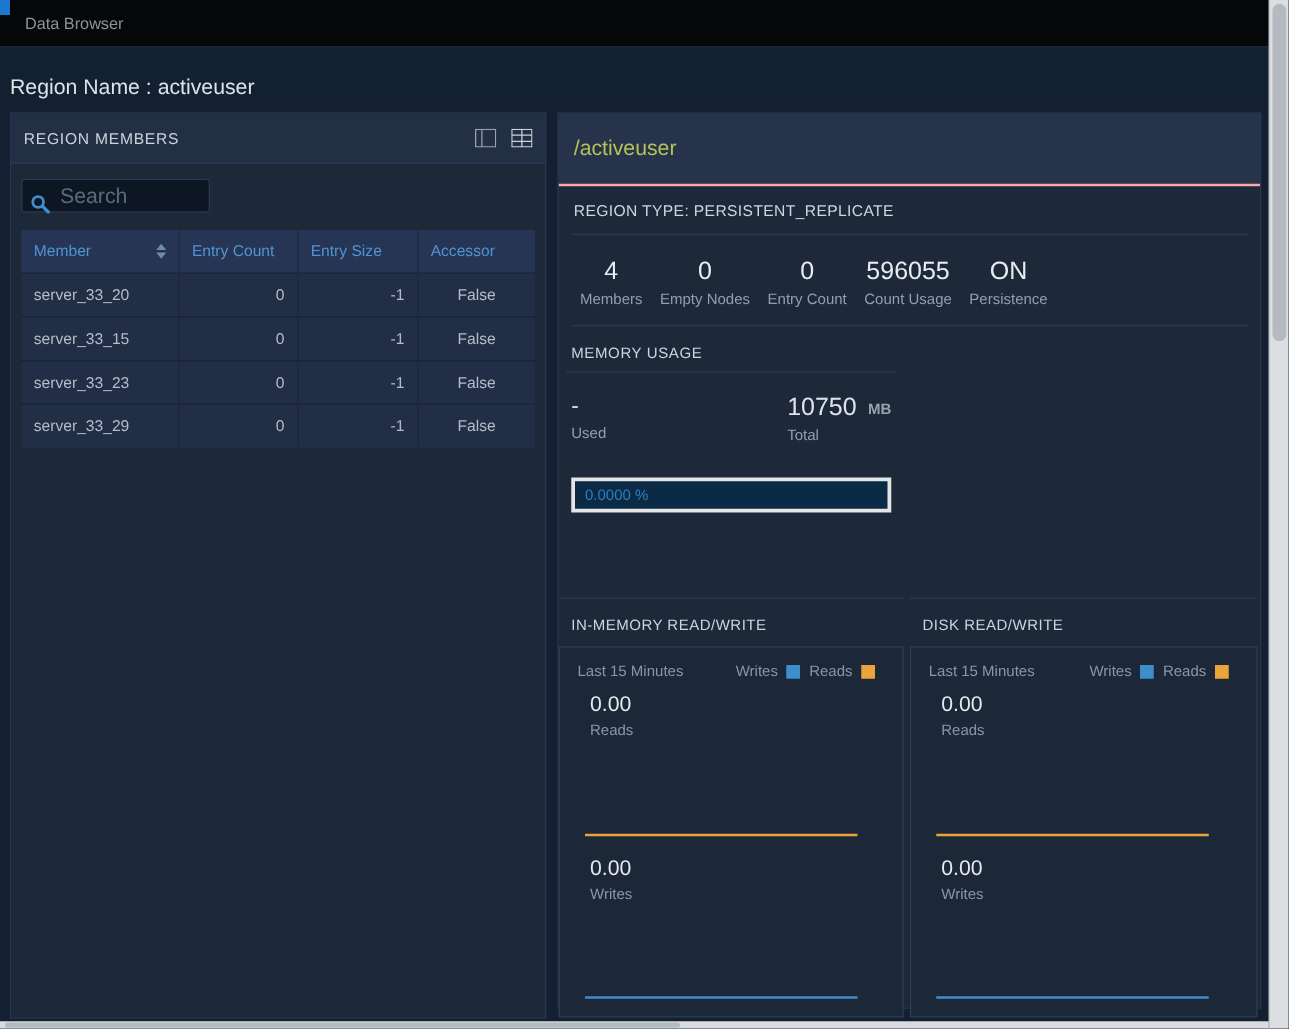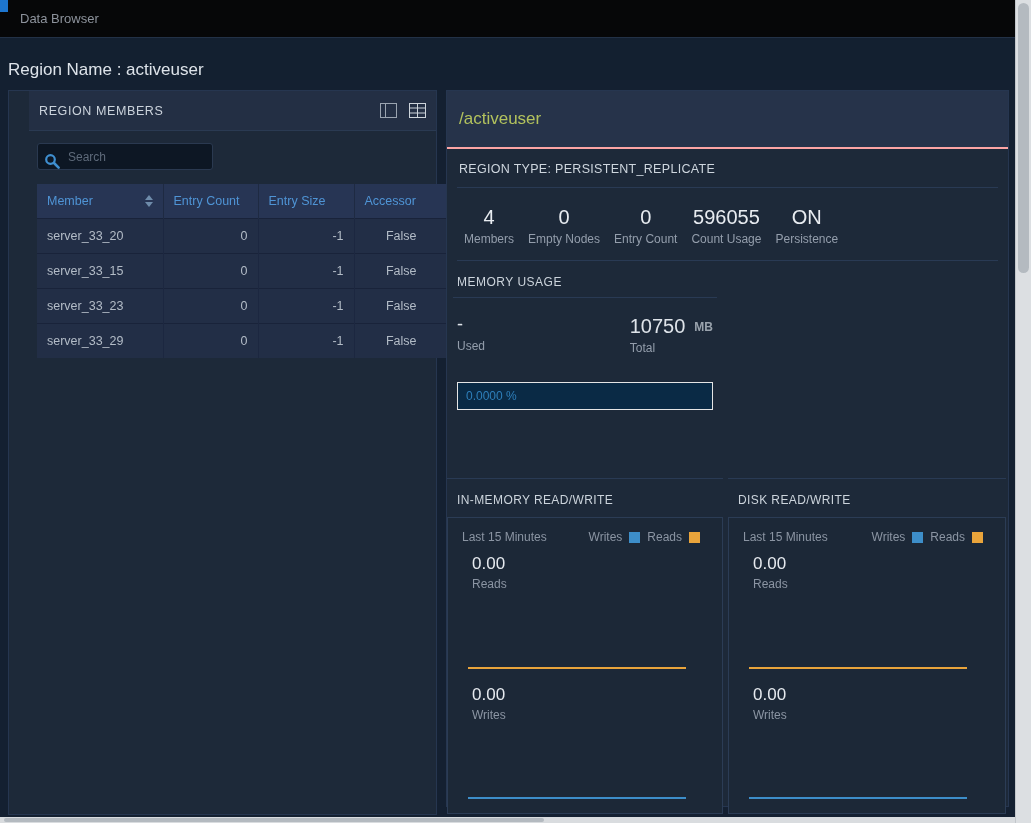--- a/index.html
+++ b/index.html
@@ -28,35 +28,35 @@
   .region-row {
     height:42px; display:flex; align-items:flex-end; padding-left:8px;
     color:#dde3e9; font-size:17px; background:#132030;
   }
 
   
   .main { display:flex; gap:9px; padding:10px 6px 0 8px; align-items:flex-start; }
   .panel { background:#1d2939; border:1px solid #263650; }
 
   
-  .members-panel { width:429px; height:725px;padding-left:20px; }
+  .members-panel { width:429px; height:725px; }
   .panel-header {
     height:40px; background:#232f44; border-bottom:1px solid #2a3a52;
     display:flex; align-items:center; padding:0 10px;
   }
   .panel-title { font-size:12.5px; letter-spacing:.6px; color:#cbd3dc; }
   .view-icons { margin-left:auto; display:flex; gap:12px; align-items:center; }
   .view-icon { cursor:pointer; display:block; }
 
   .search-row { padding:12px 8px 4px; }
   .search-wrap { position:relative; width:175px; }
   .search-wrap svg { position:absolute; left:7px; top:6px; }
   .search-input {
-    width:176px; height:27px; background:#0d1724; border:1px solid #2a3950;
-    border-radius:3px; color:#22c55e; font-size:12px; padding:0 8px 0 30px;
+    width:151px; height:27px; background:#0d1724; border:1px solid #2a3950;
+    border-radius:3px; color:#22c55e; font-size:17px; padding:0 8px 0 30px;
     outline:none; font-family:"Liberation Sans", sans-serif;
   }
   .search-input::placeholder { color:#5e6a7a; }
 
   table.members {
     margin:10px 8px 0; border-collapse:collapse; table-layout:fixed;
     width:411px; font-size:12.5px;
   }
   col.c1{width:126px} col.c2{width:95px} col.c3{width:96px} col.c4{width:94px}
   .members th {
@@ -102,21 +102,21 @@
     padding:14px 4px 8px; margin:0 1px; border-bottom:1px solid #293a54;
     color:#ccd4dc; font-size:12px; letter-spacing:.5px;
   }
   .mem-values { display:flex; padding:16px 5px 0; }
   .mem-val { font-size:18px; color:#dfe4ea; line-height:1.2; }
   .mem-val.big { font-size:20px; }
   .mem-sub { font-size:12px; color:#949eac; margin-top:3px; }
   .mem-right { margin-left:auto; display:flex; gap:9px; }
   .mem-unit { font-size:12px; font-weight:bold; color:#9aa3ad; padding-top:6px; }
   .progress {
-    margin:27px 5px 0; height:28px; background:#0a2a45; border:1px solid #e5e5e5;
+    margin:27px 5px 0; height:28px; background:#0a2a45; border:3px solid #e5e5e5;
     display:flex; align-items:center; padding-left:8px;
     color:#2e7fba; font-size:12px;
   }
 
   .chart-head { padding:14px 10px 10px; color:#ccd4dc; font-size:12px; letter-spacing:.4px; }
   .chart-box {
     height:297px; border:1px solid #2b3c55; background:#1c2837;
     display:flex; flex-direction:column; padding:12px 14px 10px;
   }
   .chart-toprow { display:flex; align-items:center; font-size:12px; color:#8b95a3; }

